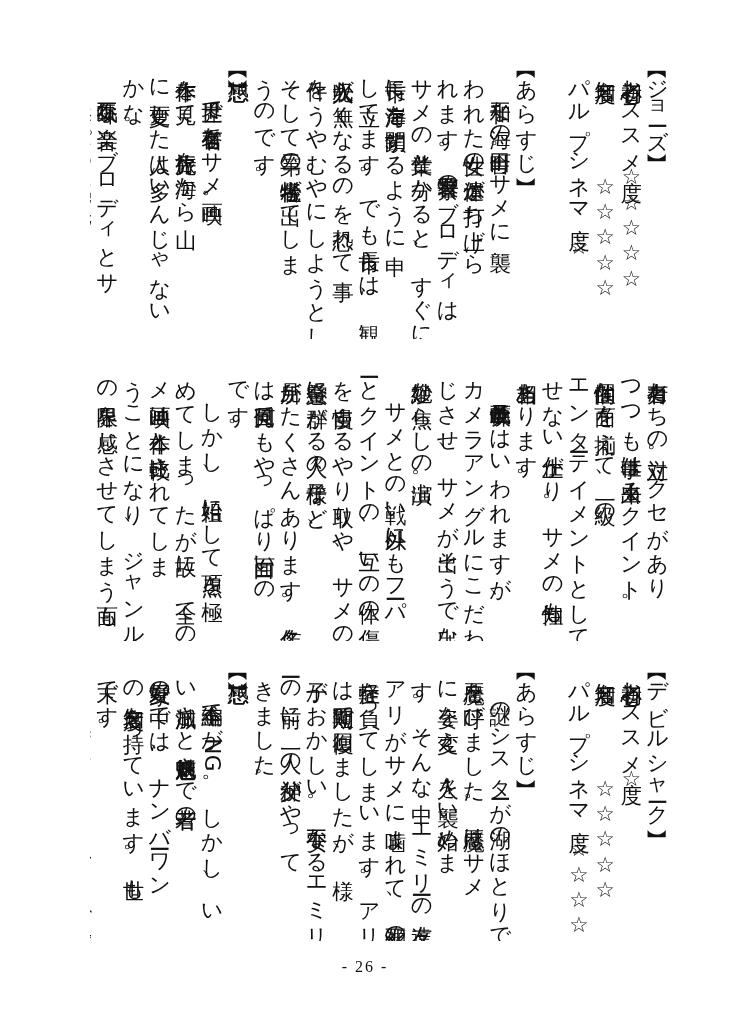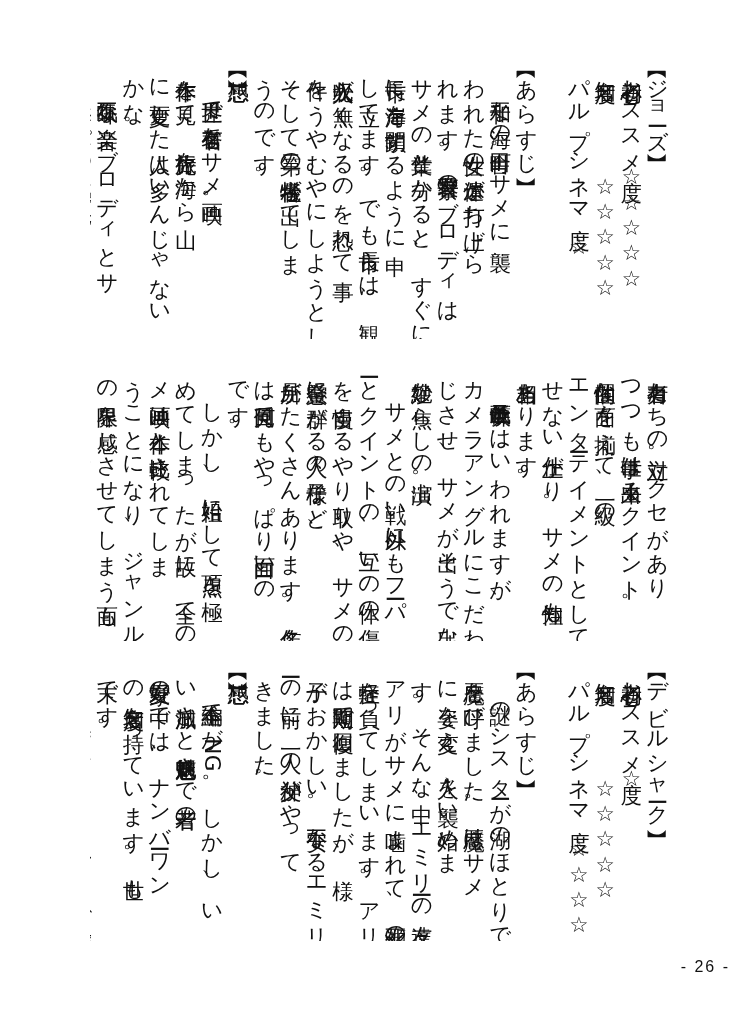--- a/index.html
+++ b/index.html
@@ -14,22 +14,22 @@
     line-height:26.2px;
     letter-spacing:0.3px;
     overflow:hidden;
   }
   #block-1 { top:64px;  height:275px; }
   #block-2 { top:366px; height:275px; }
   #block-3 { top:666px; height:275px; }
   .line { display:block; white-space:pre; }
   .head { display:block; white-space:pre; }
   .page-number {
-    position:absolute; top:958px; left:0; width:730px; text-align:right;
-    font-family:Liberation Sans, sans-serif; font-size:16px; letter-spacing:2px;
+    position:absolute; top:958px; left:0; width:730px; text-align:center;
+    font-family:Liberation Serif, serif; font-size:16px; letter-spacing:2px;
   }
 </style>
 </head>
 <body>
 
 <div id="block-1" class="block">
   <span class="head line">【ジョーズ】</span>
   <span class="line">初心者おススメ度☆☆☆☆☆</span>
   <span class="line">知名度　　　　　☆☆☆☆☆</span>
   <span class="line">パルプシネマ度　☆</span>

